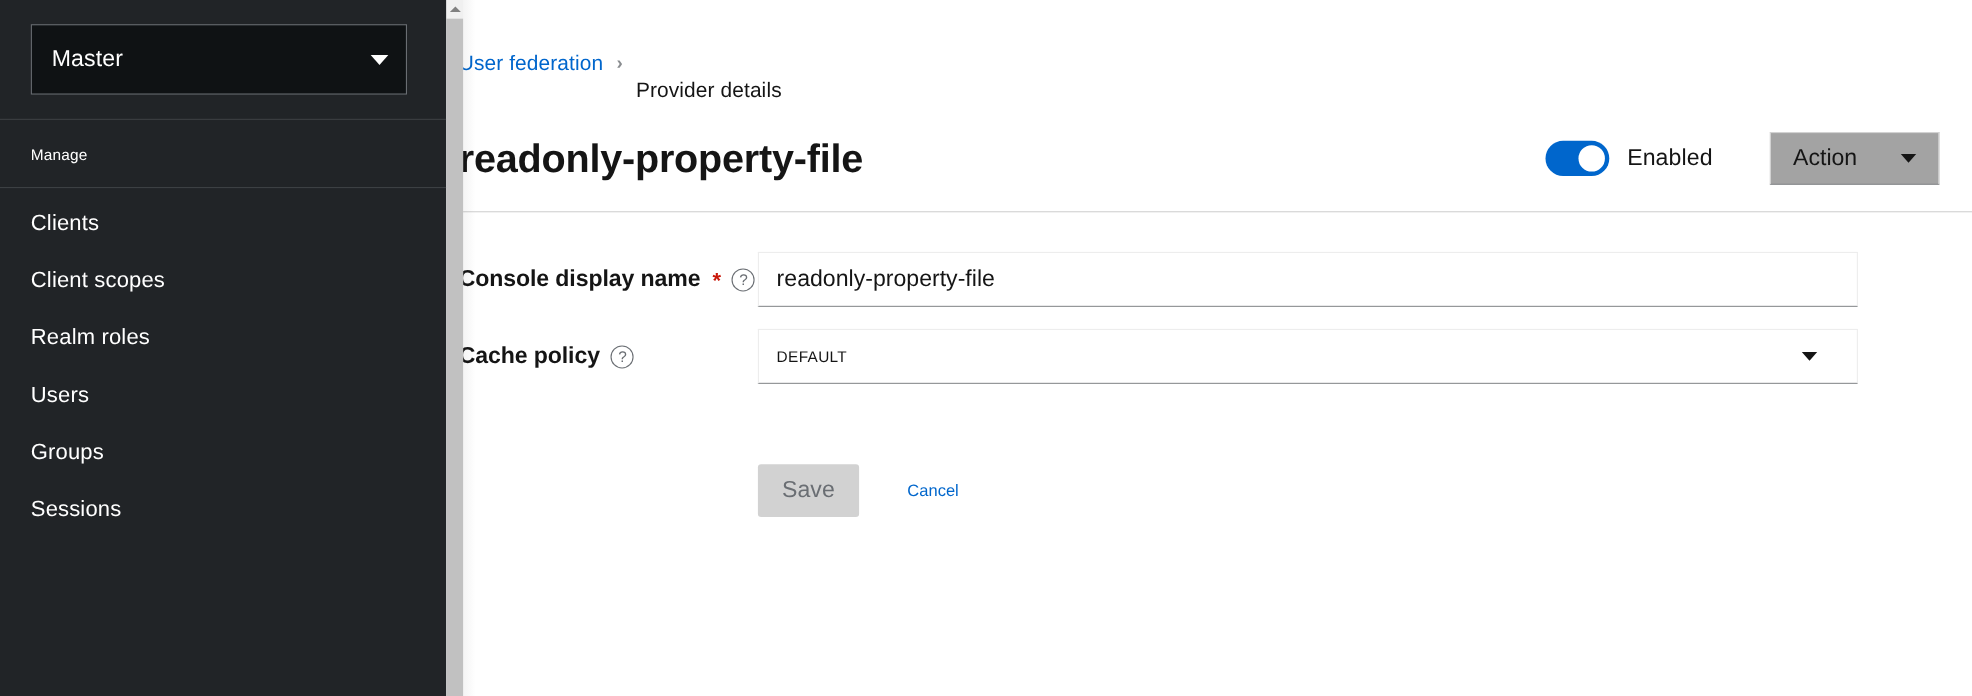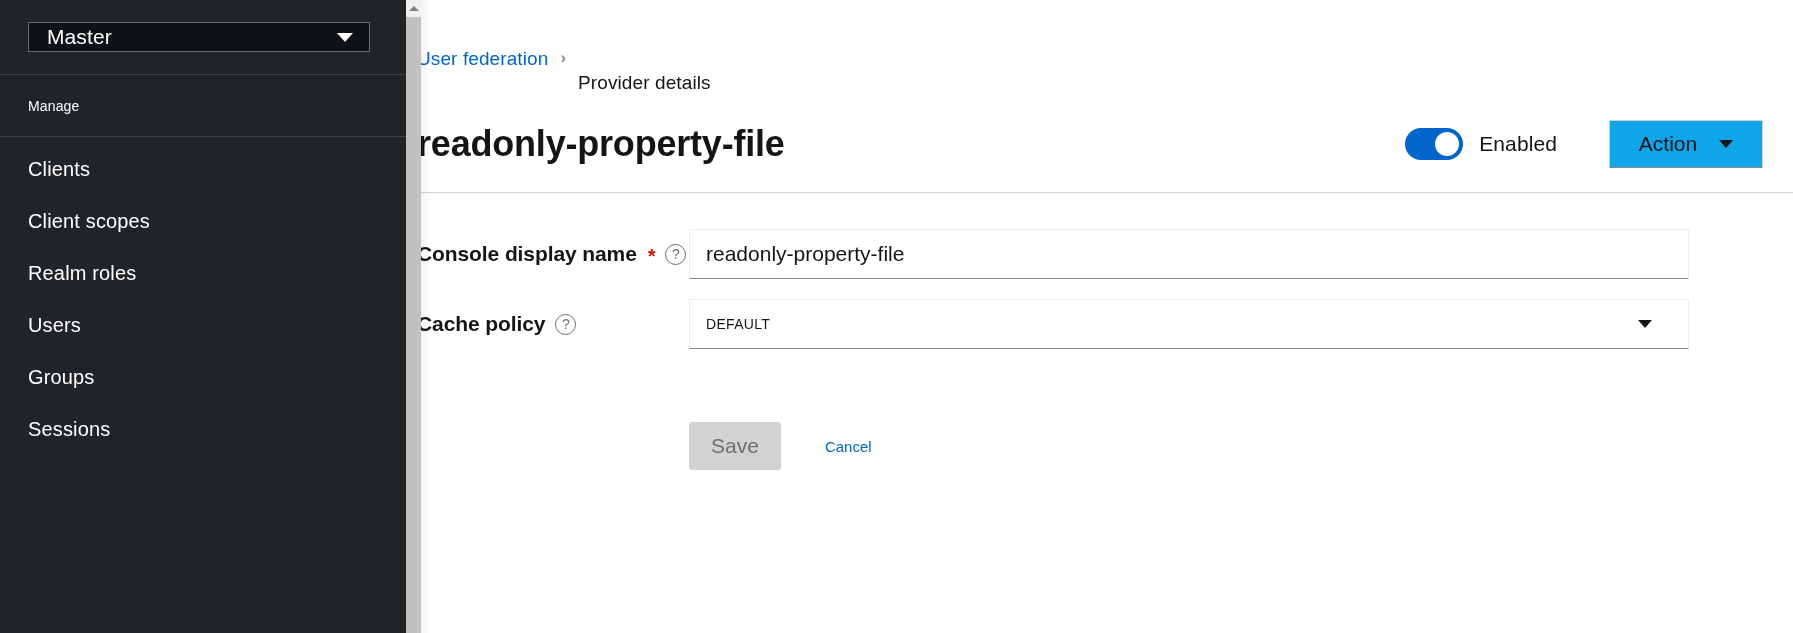--- a/index.html
+++ b/index.html
@@ -26,21 +26,21 @@
     width: 406px;
     height: 633px;
     background: #212427;
     flex: 0 0 406px;
   }
 
   .realm-selector-wrap {
     padding: 22px 36px 22px 28px;
   }
   .realm-selector {
-    height: 30px;
+    height: 64px;
     background: #0f1214;
     border: 1px solid #6a6e73;
     display: flex;
     align-items: center;
     justify-content: space-between;
     padding: 0 16px 0 18px;
     cursor: pointer;
   }
   .realm-selector-label {
     color: #ffffff;
@@ -203,24 +203,24 @@
     font-size: 21px;
     color: #151515;
     letter-spacing: .1px;
   }
 
   .action-button {
     height: 48px;
     min-width: 154px;
     border: 1px solid #d2d2d2;
     border-bottom: 1px solid #8a8d90;
-    background: #0ea5e9;
-    display: flex;
-    align-items: center;
-    justify-content: center;
+    background: #a3a3a3;
+    display: flex;
+    align-items: center;
+    justify-content: space-between;
     gap: 22px;
     padding: 17px 20px;
     cursor: pointer;
   }
   .action-button-label {
     font-size: 21px;
     color: #151515;
   }
   .caret-dark {
     width: 0; height: 0;

